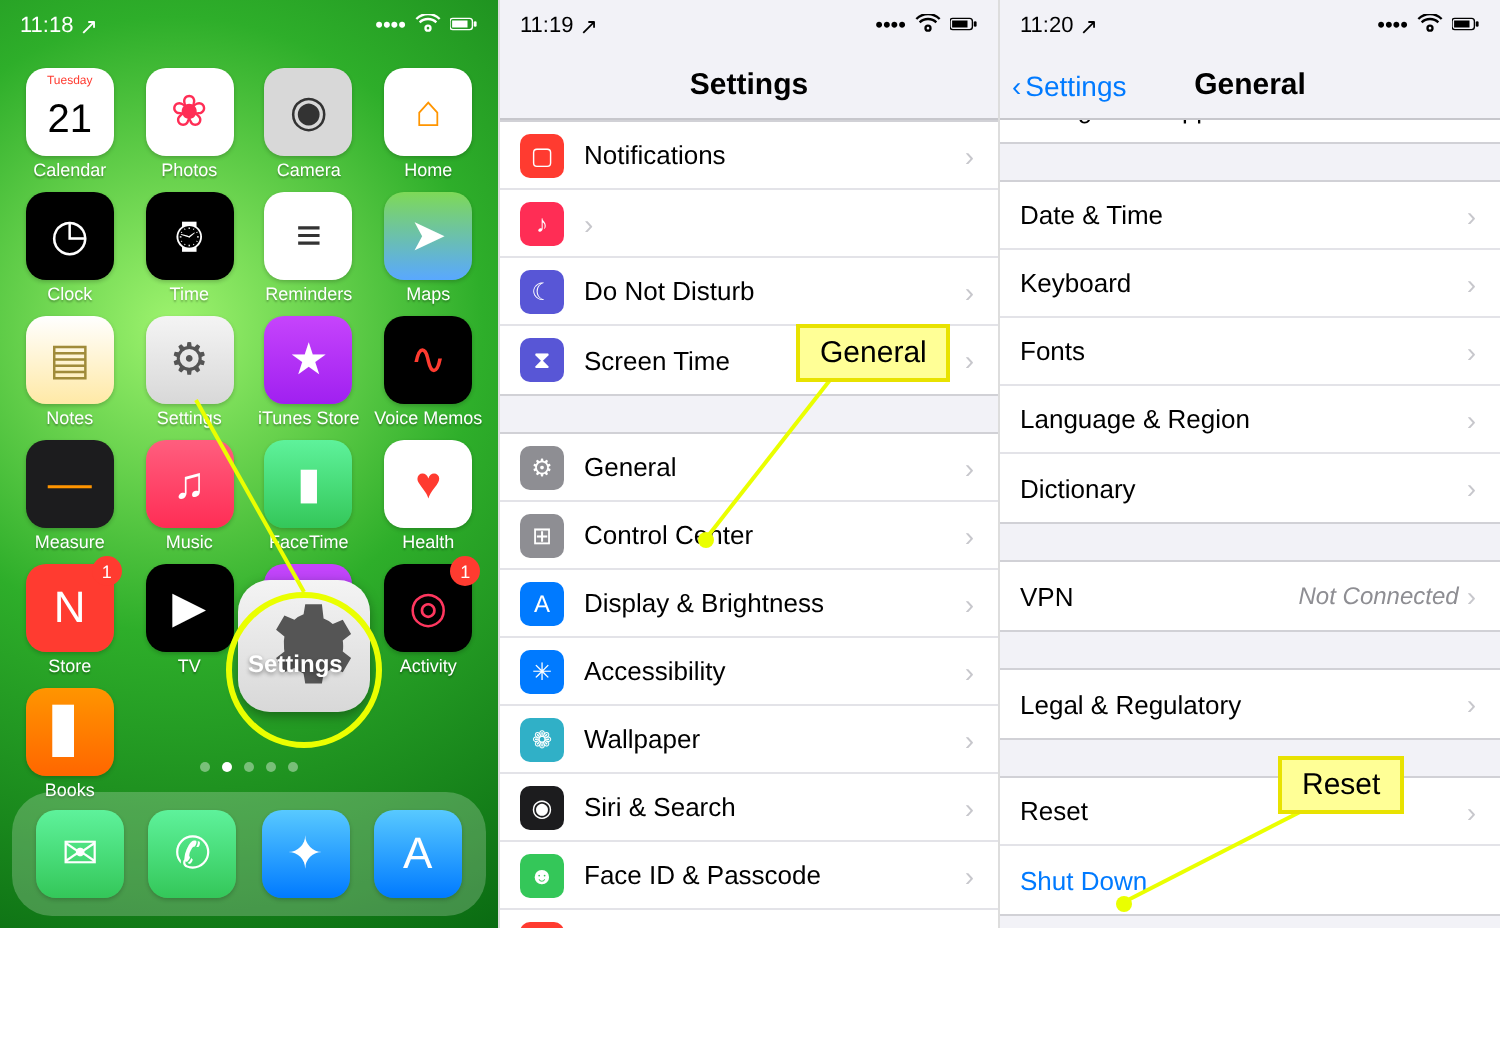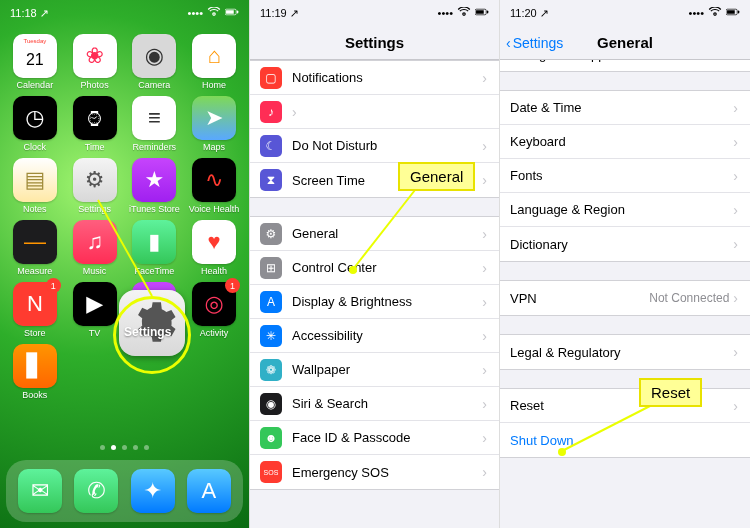--- a/index.html
+++ b/index.html
@@ -1,18 +1,18 @@
 <!DOCTYPE html>
 <html><head>
 <meta charset="utf-8">
 <style>
   * { box-sizing: border-box; margin: 0; padding: 0; }
   body { font-family: -apple-system, "Helvetica Neue", Arial, sans-serif; background: #fff; }
   .stage { width: 750px; height: 528px; display: flex; position: relative; }
-  .panel { width: 250px; height: 528px; position: relative; overflow: hidden; border-right: 1px solid #ddd; }
+  .panel { width: 250px; height: 464px; position: relative; overflow: hidden; border-right: 1px solid #ddd; }
   .panel:last-child { border-right: none; }
 
   
   .home { background: radial-gradient(circle at 35% 35%, #9ef36e 0%, #2eae2a 45%, #0a6b12 100%); position: relative; }
   .statusbar { position: absolute; top: 0; left: 0; right: 0; height: 26px; display: flex; align-items: center; justify-content: space-between; padding: 0 10px; font-size: 11px; color: #fff; z-index: 5; }
   .statusbar.dark { color: #000; text-align: center; }
   .sb-left { display: flex; align-items: center; gap: 3px; }
   .sb-right { display: flex; align-items: center; gap: 4px; }
   .sb-icon { width: 14px; height: 10px; }
 
@@ -41,21 +41,21 @@
   
   .list-bg { background: #f2f2f7; }
   .navbar { position: absolute; top: 26px; left: 0; right: 0; height: 34px; display: flex; align-items: center; justify-content: center; font-size: 15px; font-weight: 600; border-bottom: .5px solid #c7c7cc; background: #f2f2f7; z-index:2; }
   .back { position: absolute; left: 6px; top: 26px; height: 34px; display: flex; align-items: center; color: #007aff; font-size: 14px; gap: 2px; z-index:3; }
   .scroll { position: absolute; top: 60px; left: 0; right: 0; bottom: 0; overflow: hidden; }
   .group { background: #fff; border-top: .5px solid #d1d1d6; border-bottom: .5px solid #d1d1d6; margin-bottom: 18px; }
   .row { height: 34px; display: flex; align-items: center; padding: 0 12px 0 10px; border-bottom: .5px solid #e3e3e8; position: relative; }
   .row:last-child { border-bottom: none; }
   .ricon { width: 22px; height: 22px; border-radius: 5px; margin-right: 10px; display: flex; align-items: center; justify-content: center; color: #fff; font-size: 12px; flex-shrink: 0; }
   .rlabel { flex: 1; font-size: 13px; color: #000; }
-  .rvalue { font-size: 12px; color: #8e8e93; margin-right: 4px; }
+  .rvalue { font-size: 12px; color: #8e8e93; margin-right: 4px; font-style: italic; }
   .chev { color: #c7c7cc; font-size: 14px; }
   .linkblue { color: #007aff; }
 
   
   .callout { position: absolute; background: #ffff96; border: 2px solid #e8e200; padding: 4px 10px; font-size: 15px; font-weight: 500; color: #000; z-index: 9; }
   .dot { position: absolute; width: 8px; height: 8px; border-radius: 50%; background: #eaff00; z-index: 8; }
 
   .p2-callout { left: 148px; top: 162px; }
   .p2-dot { left: 99px; top: 266px; }
   .p3-callout { left: 139px; top: 378px; }
@@ -89,21 +89,21 @@
               <rect x="17" y="3" width="2" height="4" rx="1" fill="#fff"></rect>
             </svg>
         </span>
       </div>
     </div>
 
     <div class="app-grid" id="app-grid">
         <div class="app">
           <div class="app-icon" style="background: rgb(255, 255, 255); color: rgb(0, 0, 0);">
             <div style="font-size:6px;color:#ff3b30;position:absolute;top:4px">Tuesday</div>
-            <div style="font-size:16px;font-weight:300;margin-top:8px">21</div>
+            <div style="font-size:20px;font-weight:300;margin-top:8px">21</div>
           </div>
           <div class="app-label">Calendar</div>
         </div>
         <div class="app">
           <div class="app-icon" style="background: rgb(255, 255, 255); color: rgb(255, 45, 85);">❀</div>
           <div class="app-label">Photos</div>
         </div>
         <div class="app">
           <div class="app-icon" style="background: rgb(216, 216, 216); color: rgb(51, 51, 51);">◉</div>
           <div class="app-label">Camera</div>
@@ -135,21 +135,21 @@
         <div class="app">
           <div class="app-icon" style="background: linear-gradient(rgb(244, 244, 244), rgb(216, 216, 216)); color: rgb(85, 85, 85);">⚙</div>
           <div class="app-label">Settings</div>
         </div>
         <div class="app">
           <div class="app-icon" style="background: linear-gradient(rgb(198, 68, 252), rgb(160, 32, 240)); color: rgb(255, 255, 255);">★</div>
           <div class="app-label">iTunes Store</div>
         </div>
         <div class="app">
           <div class="app-icon" style="background: rgb(0, 0, 0); color: rgb(255, 59, 48);">∿</div>
-          <div class="app-label">Voice Health</div>
+          <div class="app-label">Voice Memos</div>
         </div>
         <div class="app">
           <div class="app-icon" style="background: rgb(28, 28, 30); color: rgb(255, 149, 0);">—</div>
           <div class="app-label">Measure</div>
         </div>
         <div class="app">
           <div class="app-icon" style="background: linear-gradient(rgb(255, 94, 126), rgb(255, 45, 85)); color: rgb(255, 255, 255);">♫</div>
           <div class="app-label">Music</div>
         </div>
         <div class="app">

